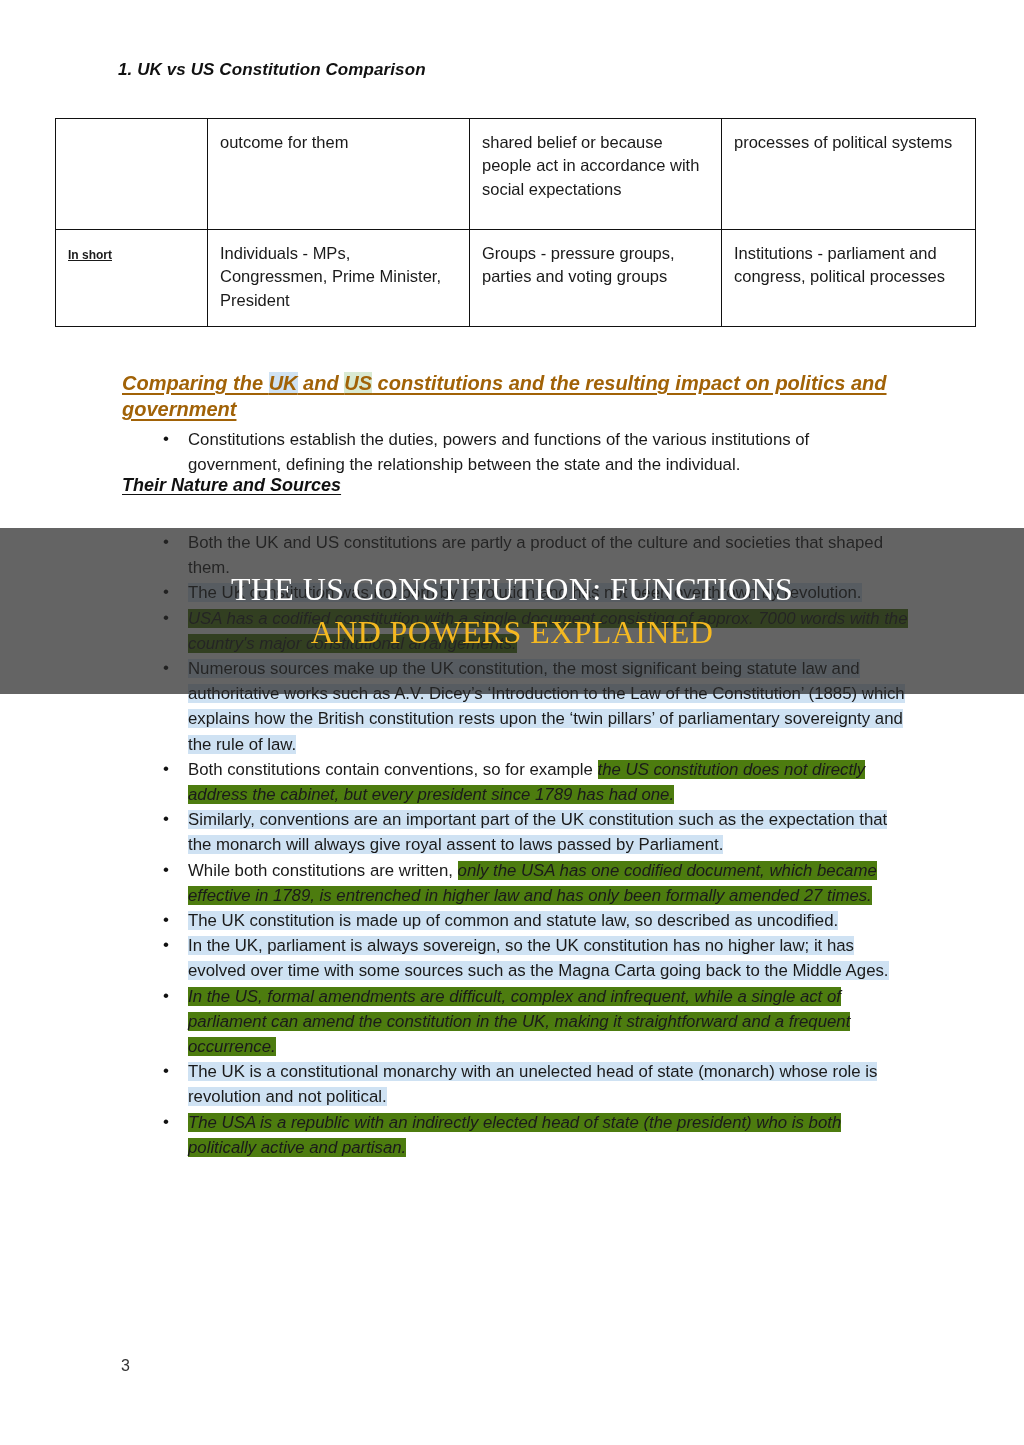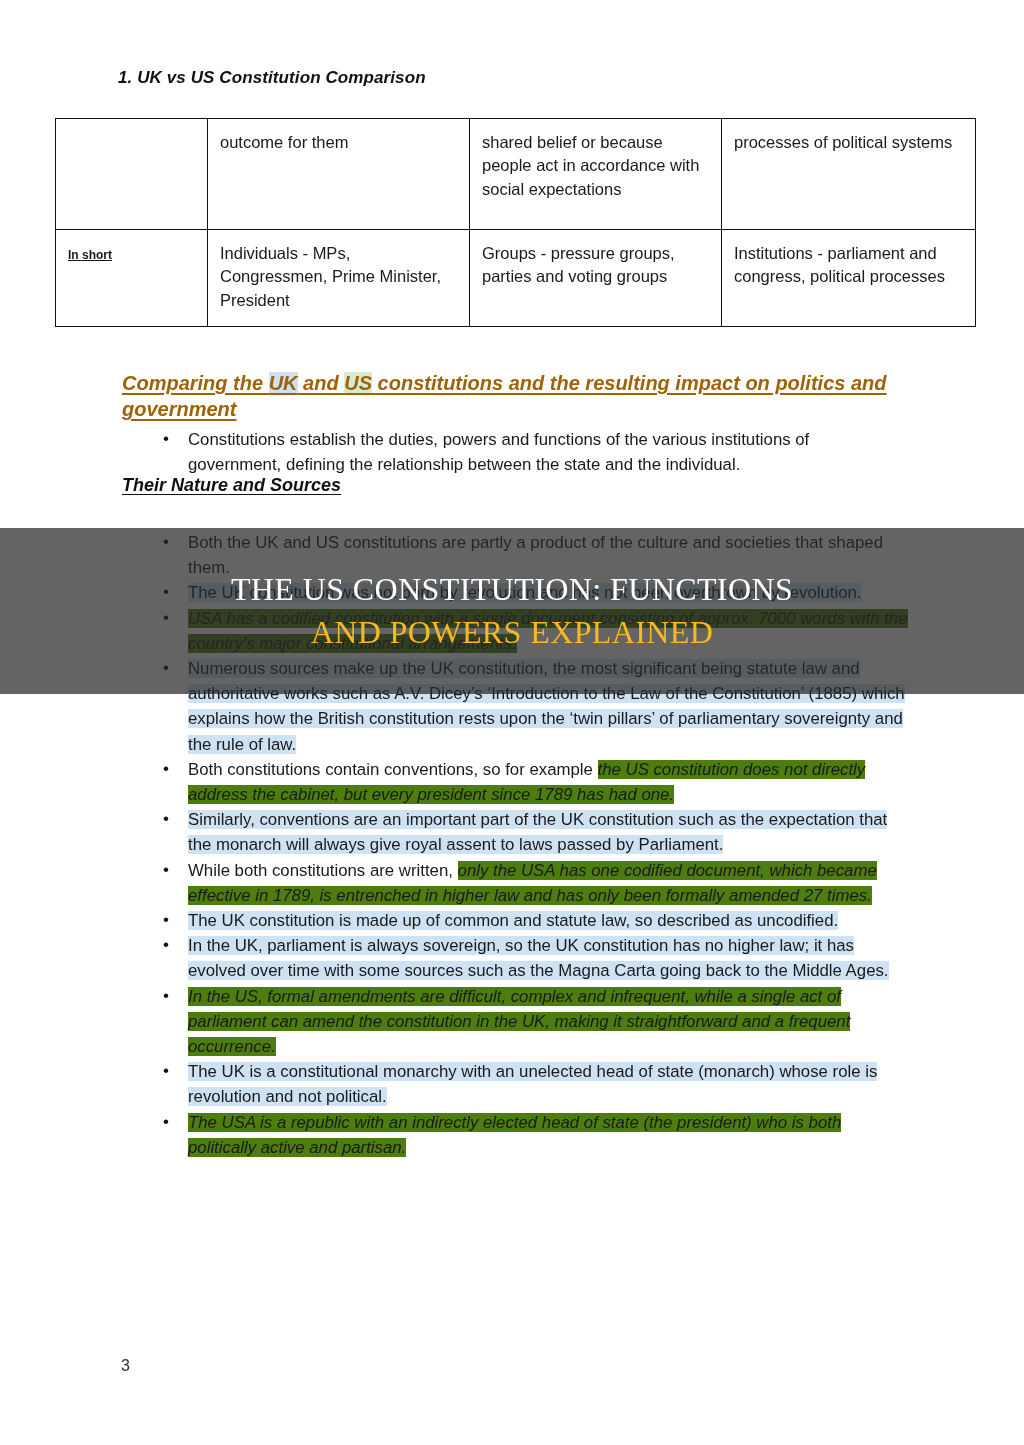--- a/index.html
+++ b/index.html
@@ -19,21 +19,21 @@
   .page {
     position: absolute;
     inset: 0;
     background: #ffffff;
   }
 
   
   .doc-title {
     position: absolute;
     left: 118px;
-    top: 68px;
+    top: 60px;
     font-size: 17px;
     font-weight: bold;
     font-style: italic;
     letter-spacing: 0.1px;
     color: #111;
   }
 
   
   .cmp-table {
     position: absolute;

